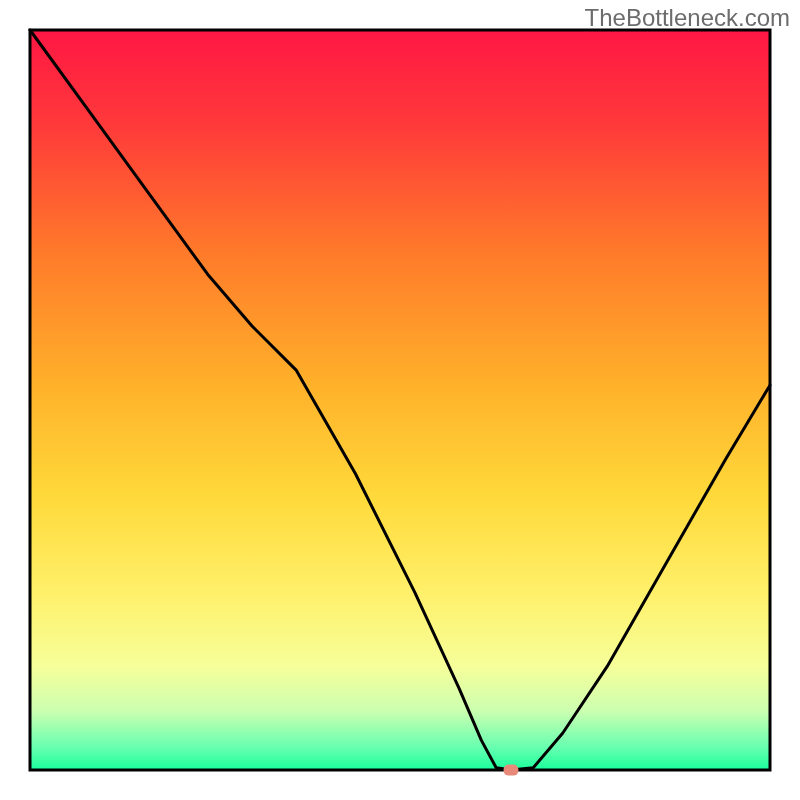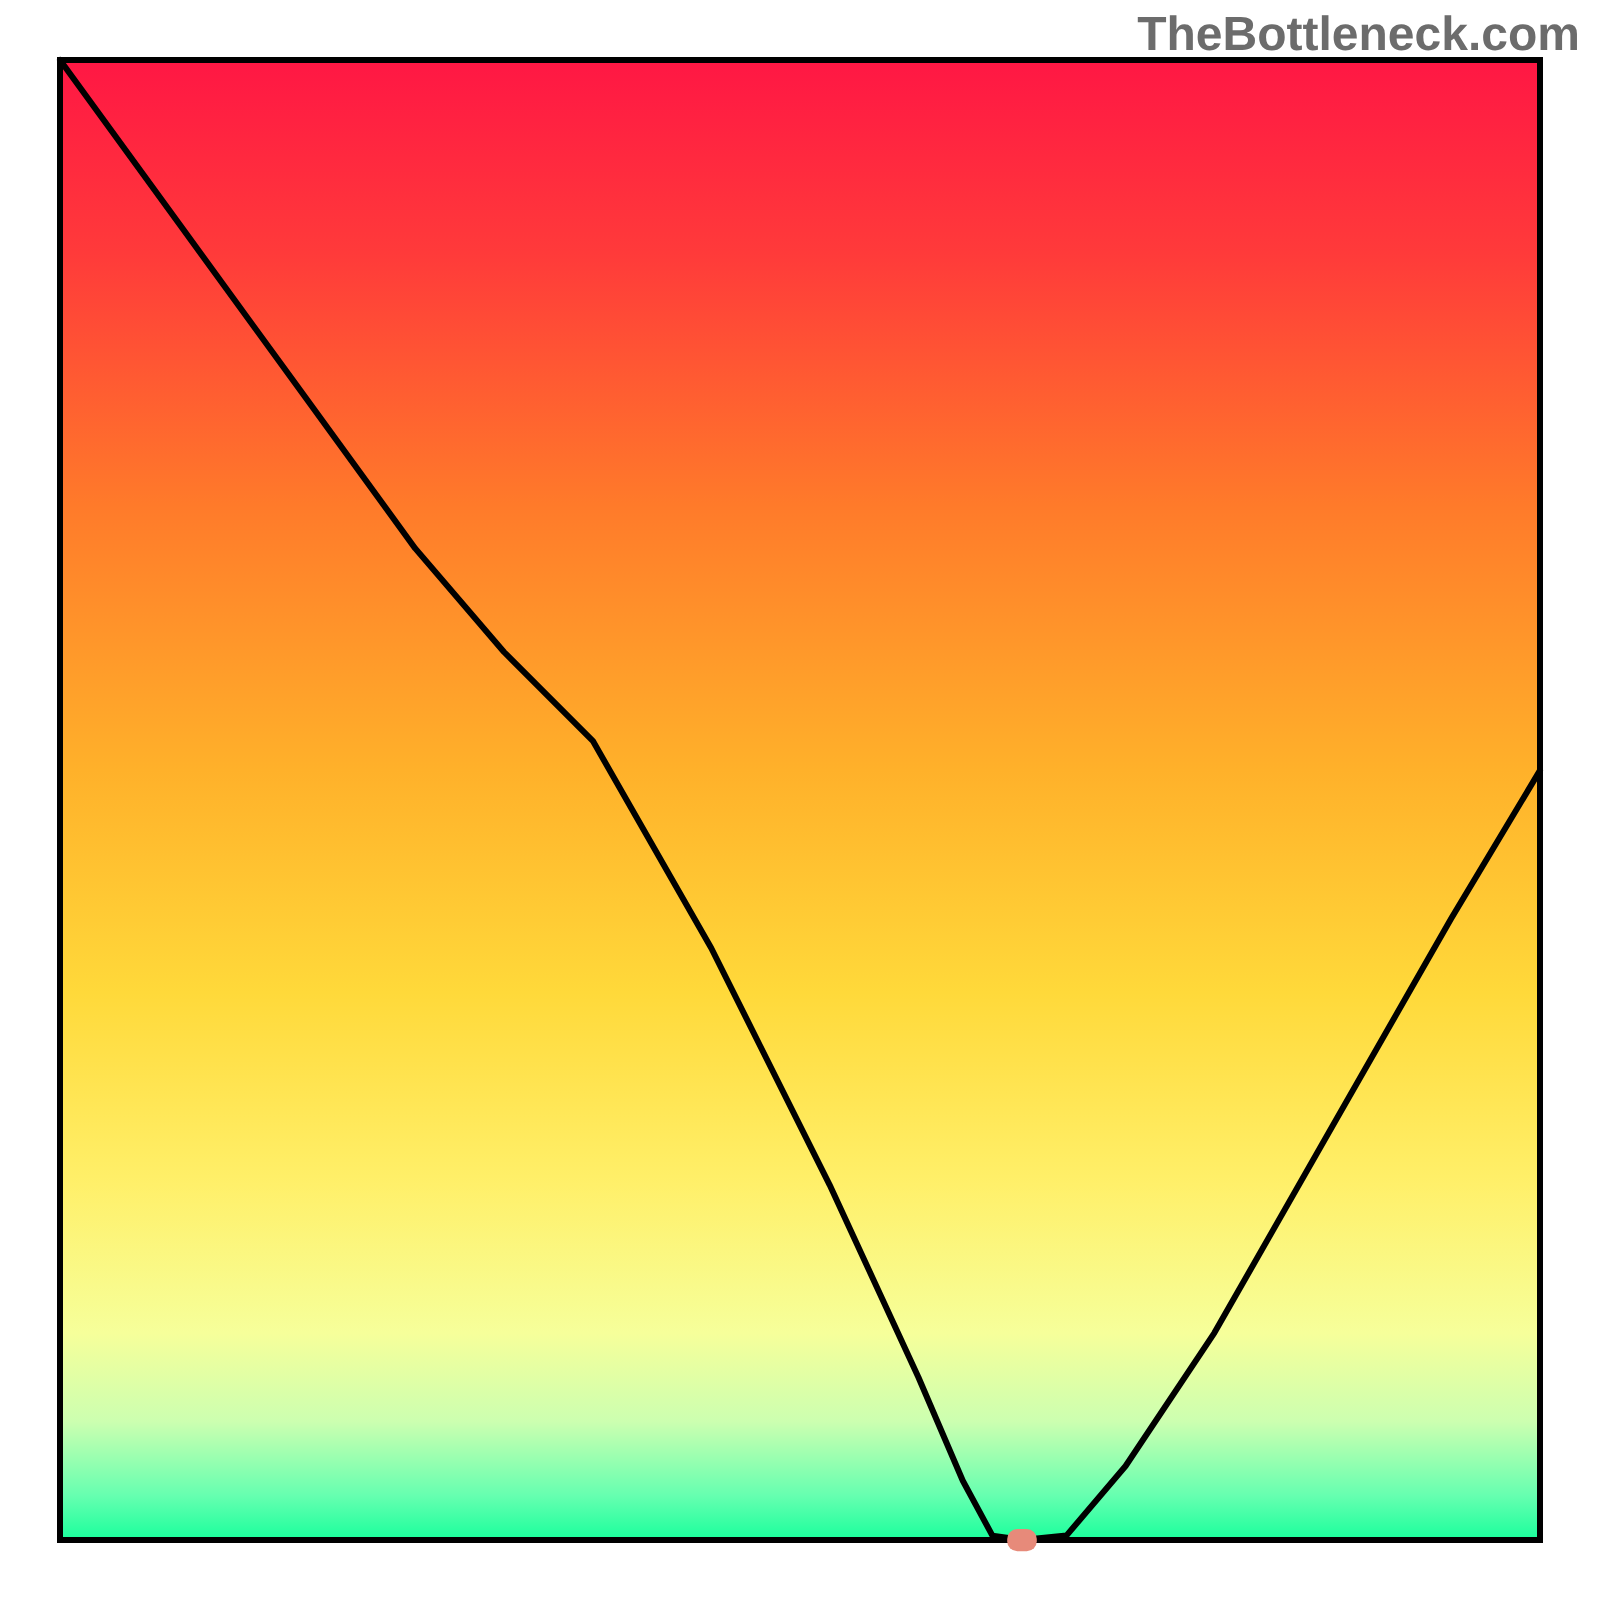--- a/index.html
+++ b/index.html
@@ -14,21 +14,21 @@
     position: relative;
     width: 800px;
     height: 800px;
   }
   .watermark {
     position: absolute;
     top: 4px;
     right: 10px;
     font-size: 24px;
     color: #6c6c6c;
-    font-weight: 700;
+    font-weight: 400;
     z-index: 20;
   }
   svg {
     display: block;
   }
 </style>
 </head>
 <body>
 
 <div class="container">

